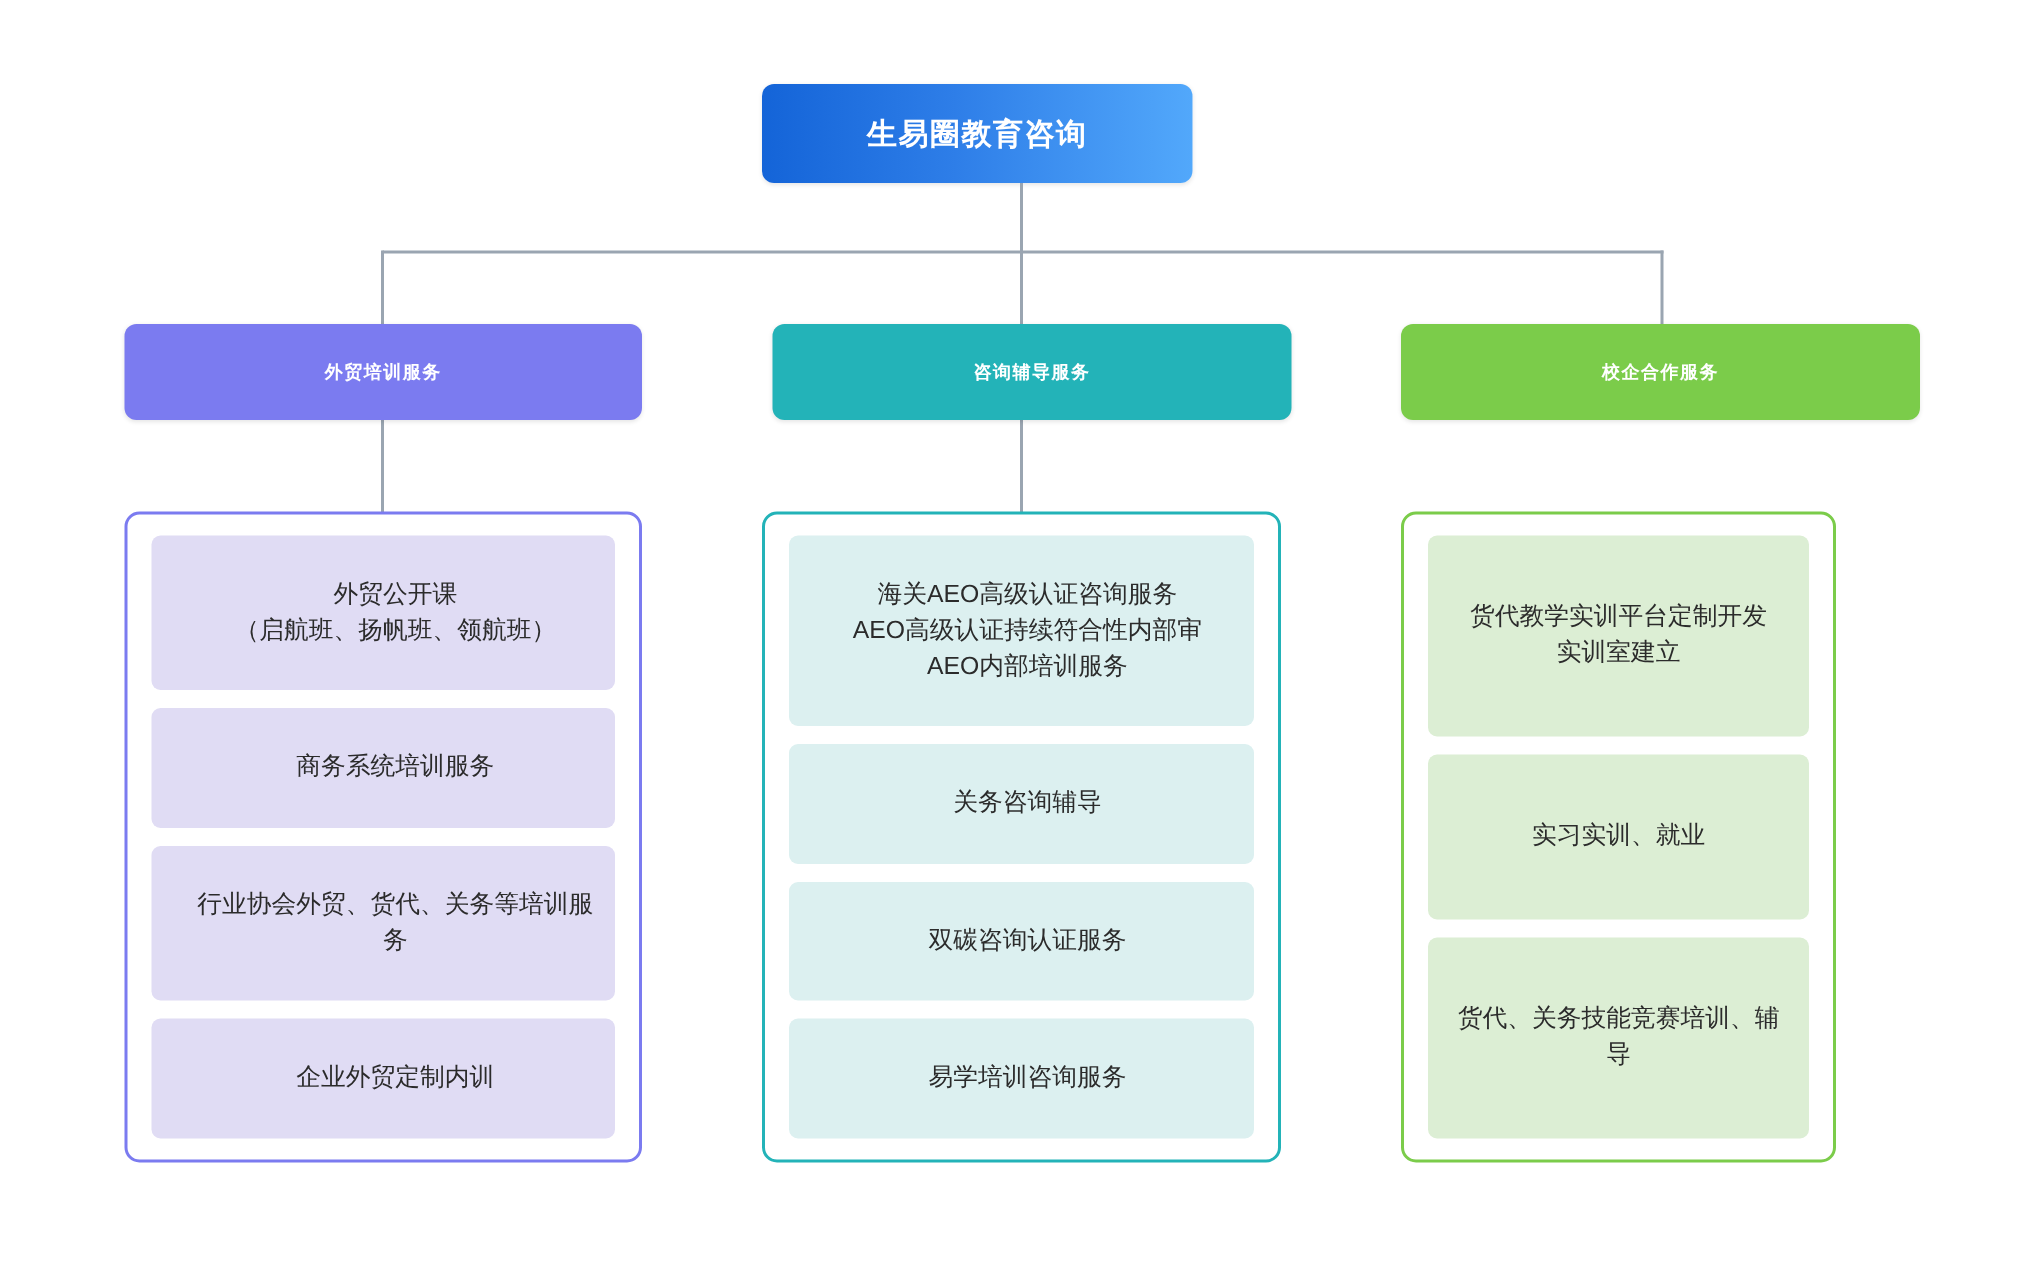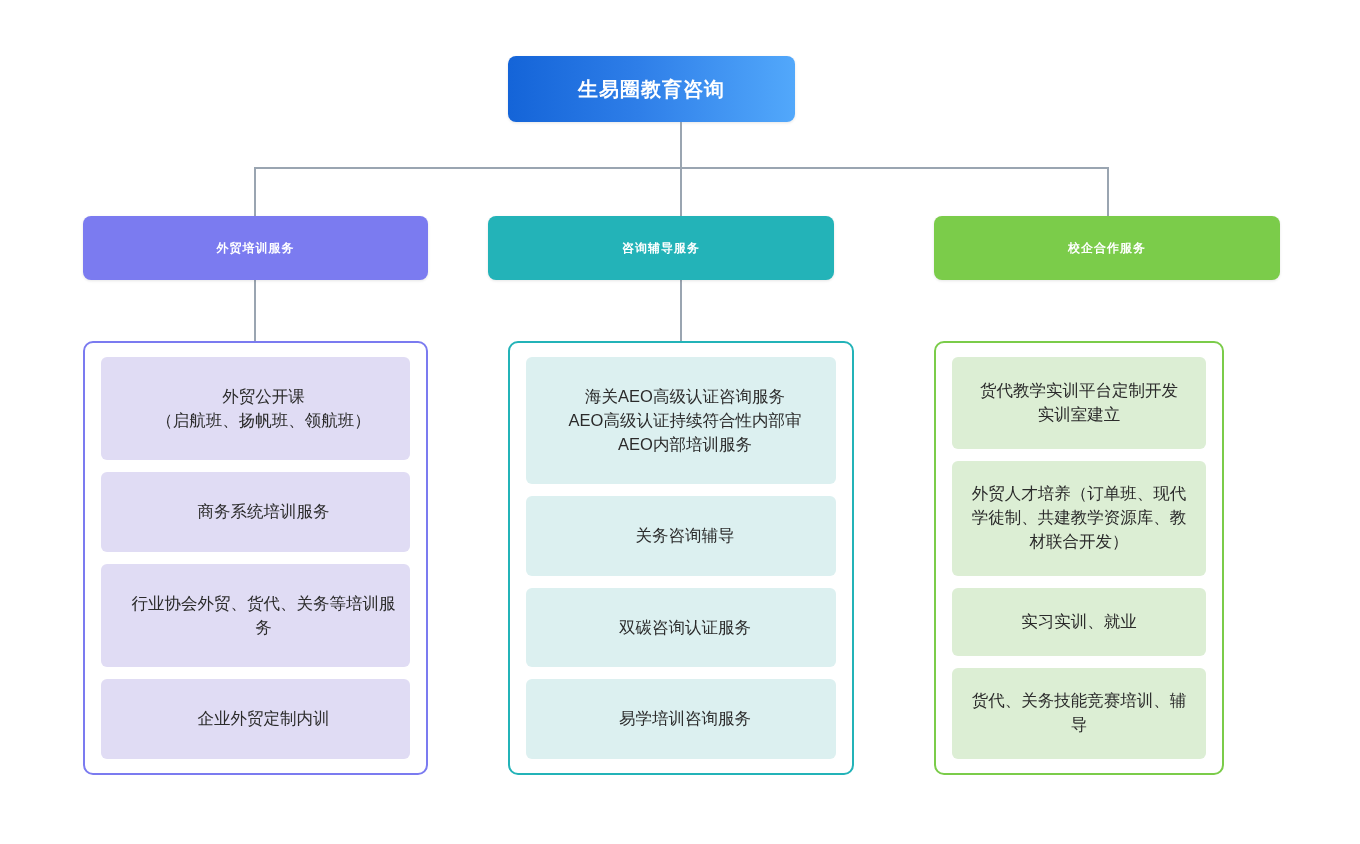--- a/index.html
+++ b/index.html
@@ -57,21 +57,21 @@
     display: flex;
     align-items: center;
     justify-content: center;
     color: #ffffff;
     font-size: 12px;
     font-weight: bold;
     letter-spacing: 1px;
     box-shadow: 0 1px 3px rgba(0,0,0,0.10);
   }
   .branch-header.purple { left: 83px;  width: 345px; background: #7b7bf0; }
-  .branch-header.teal   { left: 488px; width: 346px; background: #23b3b8; }
+  .branch-header.teal   { left: 515px; width: 346px; background: #23b3b8; }
   .branch-header.green  { left: 934px; width: 346px; background: #7bcc4a; }
 
   
   .branch-box {
     position: absolute;
     top: 341px;
     height: 434px;
     border-radius: 10px;
     background: #ffffff;
     border: 2px solid #cccccc;
@@ -143,18 +143,17 @@
 AEO内部培训服务</div>
     <div class="leaf">关务咨询辅导</div>
     <div class="leaf">双碳咨询认证服务</div>
     <div class="leaf">易学培训咨询服务</div>
   </div>
 
   <div class="branch-header green">校企合作服务</div>
   <div class="branch-box green">
     <div class="leaf">货代教学实训平台定制开发
 实训室建立</div>
-    <div class="leaf">外贸人才培养（订单班、现代学徒制、共建教学资源库、教材联合开发）</div>
     <div class="leaf">实习实训、就业</div>
     <div class="leaf">货代、关务技能竞赛培训、辅导</div>
   </div>
 
 </div>
 
 </body></html>

